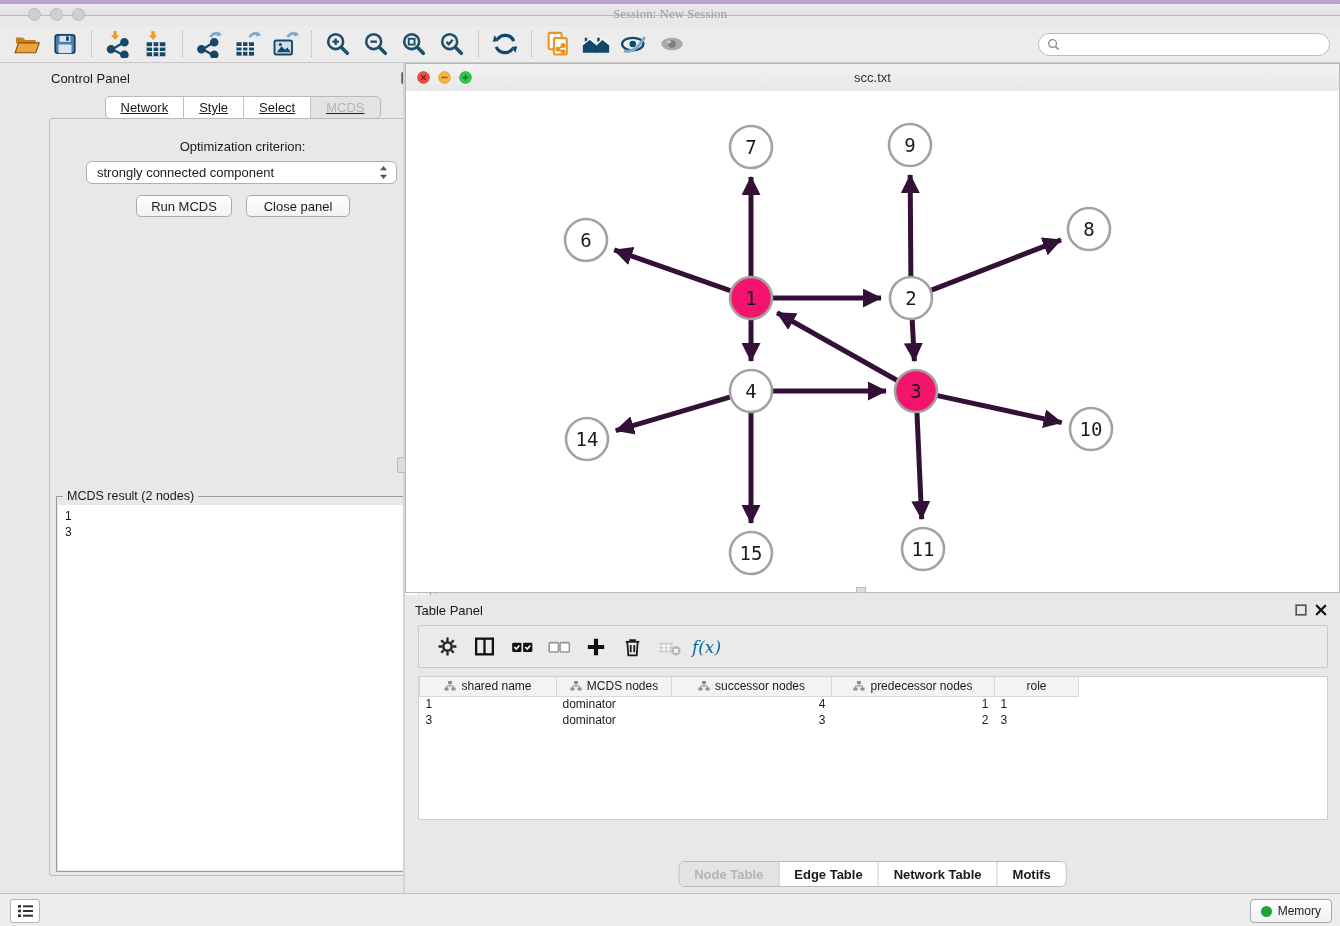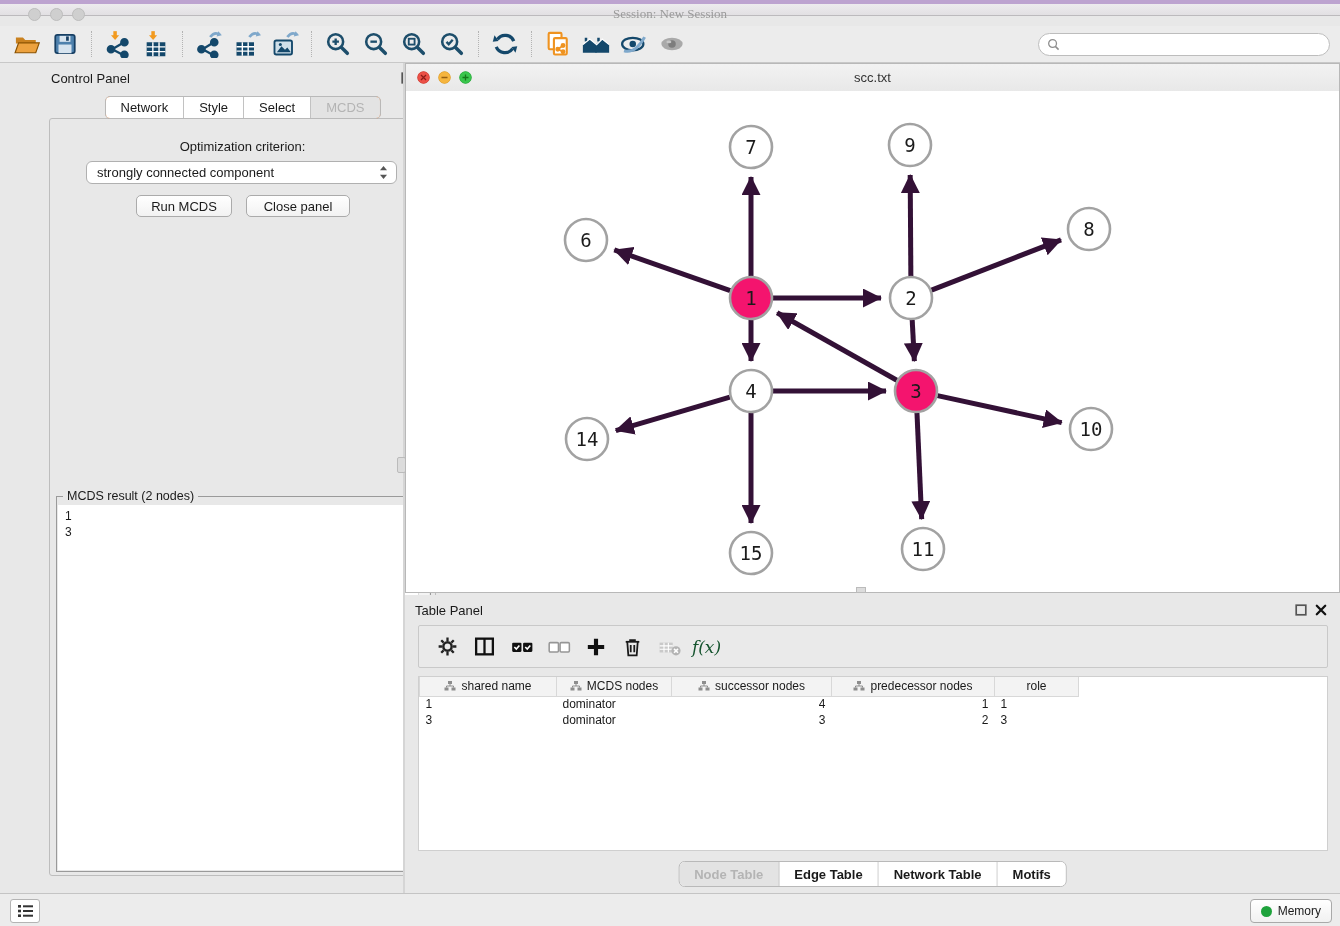--- a/index.html
+++ b/index.html
@@ -23,21 +23,21 @@
   #searchbox{position:absolute;right:10px;top:7px;width:292px;height:23px;background:#fff;
     border:1px solid #bdbdbd;border-radius:12px;display:flex;align-items:center;padding:0 8px;}
   #searchbox input{border:none;outline:none;flex:1;font-size:12px;margin-left:5px;background:transparent;}
 
   
   #control-panel{position:absolute;left:0;top:63px;width:403px;height:830px;background:#e8e8e8;margin-left:41px;}
   .panel-head{position:absolute;left:0;top:0;width:100%;height:30px;}
   .panel-head .ptitle{position:absolute;left:10px;top:8px;}
   .wctl{position:absolute;top:9px;width:12px;height:12px;}
   #cp-tabs{position:absolute;left:50%;transform:translateX(-50%);top:33px;display:flex;
-    border:1px solid #b9b9b9;border-radius:5px;overflow:hidden;background:#f97316;z-index:3;}
+    border:1px solid #b9b9b9;border-radius:5px;overflow:hidden;background:#f97316;z-index:3;text-decoration:underline;}
   .seg{height:21px;display:flex;align-items:center;justify-content:center;padding:0 15px;
     background:#fff;border-right:1px solid #c2c2c2;white-space:nowrap;}
   .seg:last-child{border-right:none;}
   .seg.sel{background:#e3e3e3;color:#b4b4b4;}
   #cp-box{position:absolute;left:8px;top:55px;width:387px;height:758px;background:#e8e8e8;
     border:1px solid #bdbdbd;border-radius:3px;}
   #opt-label{position:absolute;left:0;top:20px;width:100%;text-align:center;}
   #opt-select{position:absolute;left:36px;top:42px;width:311px;height:23px;background:#fff;
     border:1px solid #b0b0b0;border-radius:6px;display:flex;align-items:center;padding:0 8px 0 10px;}
   #opt-select .val{flex:1;}
@@ -67,22 +67,22 @@
   #nw-titlebar{position:absolute;left:0;top:0;width:100%;height:42px;
     background:linear-gradient(#f2f2f2,#e3e3e3);border-bottom:1px solid #bfbfbf;}
   #nw-titlebar .title{position:absolute;left:0;top:6px;width:100%;text-align:center;color:#333;}
   #network-canvas{position:absolute;left:0;top:27px;width:933px;height:501px;background:#fff;}
 
   
   #table-panel{position:absolute;left:405px;top:595px;width:935px;height:298px;background:#e8e8e8;padding-left:37px;}
   #tp-toolbar{position:absolute;left:13px;top:30px;width:910px;height:43px;background:#eaeaea;
     border:1px solid #c9c9c9;border-radius:2px;display:flex;align-items:center;padding-left:10px;}
   .tti{width:37px;height:30px;display:flex;align-items:center;justify-content:center;}
-  .fx{font-family:"DejaVu Serif",serif;font-style:italic;font-size:17px;color:#14532d;}
-  #tp-table{position:absolute;left:13px;top:81px;width:910px;height:175px;background:#fff;
+  .fx{font-family:"DejaVu Serif",serif;font-style:italic;font-size:17px;color:#0369a1;}
+  #tp-table{position:absolute;left:13px;top:81px;width:910px;height:144px;background:#fff;
     border:1px solid #cfcfcf;overflow:hidden;}
   table.grid{border-collapse:collapse;table-layout:fixed;font-size:12px;}
   table.grid th{height:19px;background:#f3f3f3;border:1px solid #d8d8d8;border-top:none;
     font-weight:normal;padding:0 4px;}
   table.grid th .hwrap{display:flex;align-items:center;justify-content:center;gap:5px;}
   table.grid td{height:16px;padding:0 6px;border:none;}
   td.r{text-align:right;padding-right:12px;}
   #tp-tabs{position:absolute;left:50%;transform:translateX(-50%);top:266px;display:flex;
     border:1px solid #b9b9b9;border-radius:6px;overflow:hidden;background:#fff;}
   #tp-tabs .seg{height:24px;font-weight:bold;}

